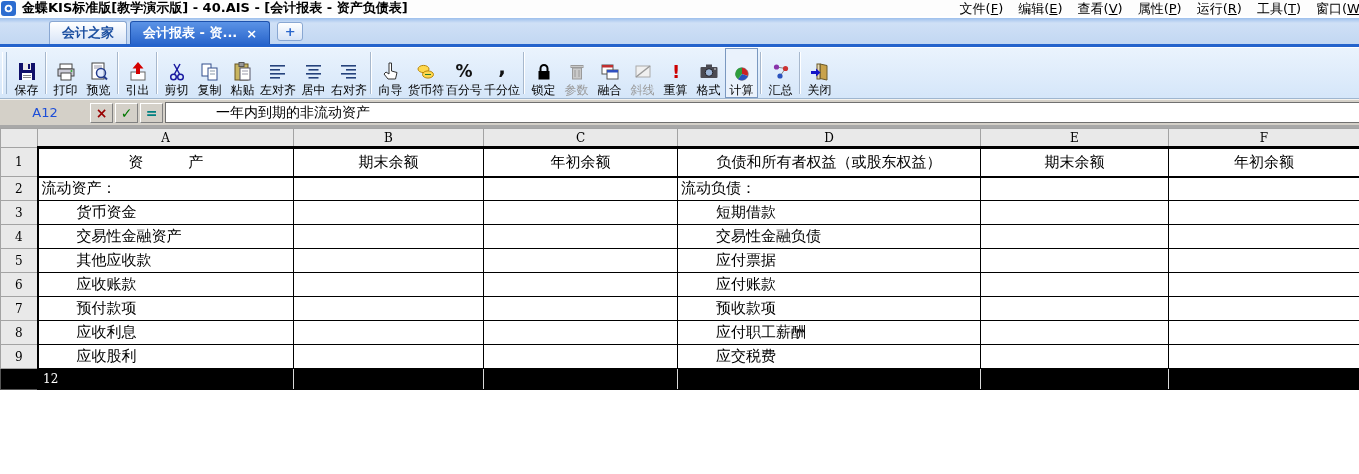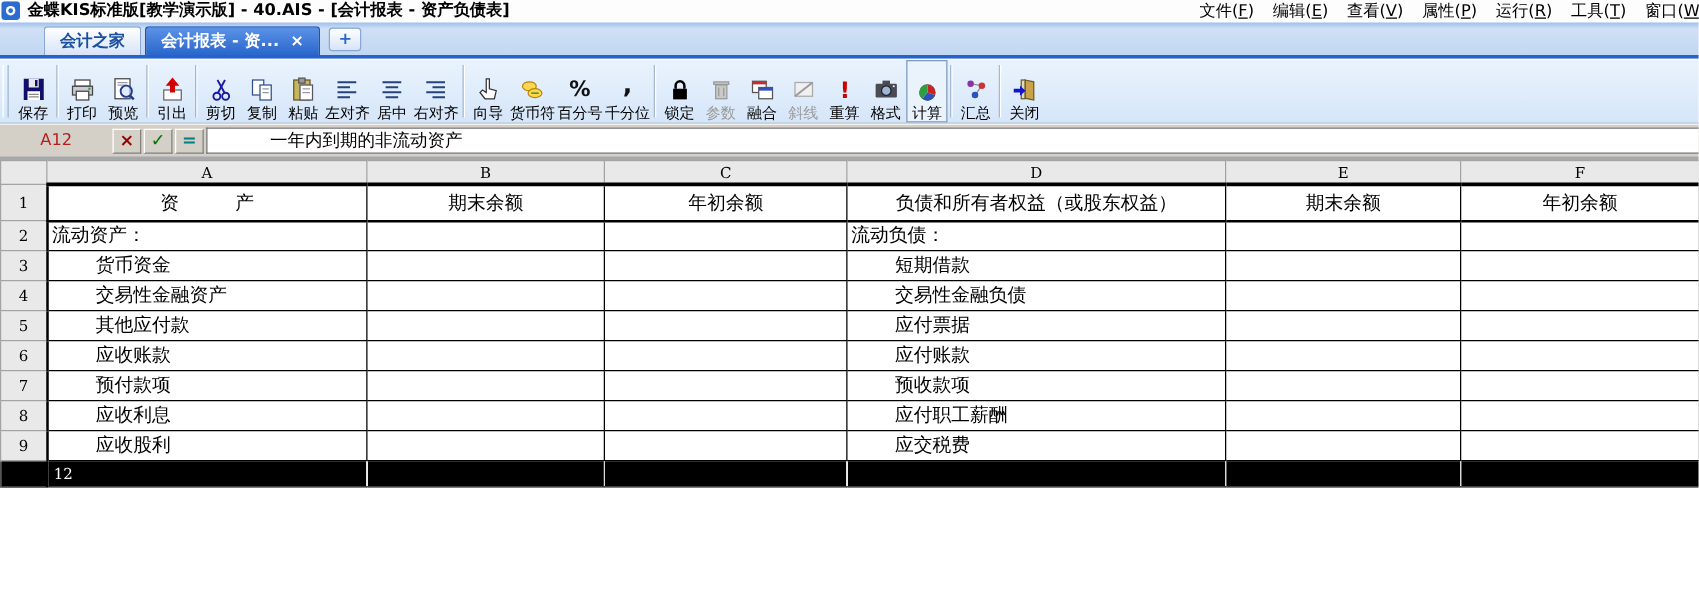--- a/index.html
+++ b/index.html
@@ -12,42 +12,42 @@
   .wtitle{margin-left:6px;font-weight:bold;color:#000;}
   .menubar{position:absolute;right:-6px;top:0;height:18px;display:flex;align-items:center;gap:15px;
            font-size:13px;color:#000;}
   .menu-item{cursor:default;}
   
   .tabstrip{position:absolute;top:18px;left:0;width:1359px;height:26px;
             background:linear-gradient(180deg,#9dbfec 0px,#cfe0f6 5px,#c2d7f2 100%);
             border-bottom:3px solid #2463cc;display:flex;align-items:flex-end;}
   .tab{height:22px;display:flex;align-items:center;padding:0 12px;font-size:13px;font-weight:bold;
        border-radius:3px 3px 0 0;margin-right:3px;}
-  .tab.home{margin-left:35px;background:linear-gradient(#ffffff,#d7e4f7);color:#1c4fa0;
+  .tab.home{margin-left:49px;background:linear-gradient(#ffffff,#d7e4f7);color:#1c4fa0;
             border:1px solid #89a7d2;border-bottom:none;}
   .tab.active{background:linear-gradient(#5b93e6,#2a66cc);color:#fff;border:1px solid #1d52ad;border-bottom:none;}
   .tabclose{margin-left:9px;font-weight:bold;font-size:13px;color:#fff;}
   .addtab{height:17px;width:24px;margin:0 0 3px 4px;background:linear-gradient(#ffffff,#d7e4f7);
           border:1px solid #89a7d2;border-radius:3px;color:#2a66cc;font-weight:bold;font-size:13px;
           display:flex;align-items:center;justify-content:center;}
   
   .toolbar{position:absolute;top:47px;left:0;width:1359px;height:52px;
            background:linear-gradient(#eaf3fd,#d5e6f9);border-top:1px solid #fff;
            border-bottom:1px solid #9fb6cf;display:flex;align-items:stretch;box-sizing:border-box;}
   .grip{width:3px;margin:4px 3px 4px 2px;border-left:1px solid #fff;border-right:1px solid #9fb6cf;}
   .tbtn{display:flex;flex-direction:column;align-items:center;justify-content:flex-end;
         min-width:33px;padding:2px 1px 1px;font-size:12px;line-height:14px;color:#000;box-sizing:border-box;}
   .tbtn svg{display:block;margin-bottom:0;}
   .tbtn.disabled{color:#9a9a9a;}
   .tbtn.pressed{border:1px solid #7a98c0;background:#eaf2fc;padding:16px 0 0;}
   .tsep{width:0;border-left:1px solid #a7b8cd;border-right:1px solid #fff;margin:4px 2px;}
   
   .fbar{position:absolute;top:99px;left:0;width:1359px;height:26px;background:#d4d0c8;
         border-top:1px solid #f4f2ee;display:flex;align-items:center;box-sizing:border-box;}
-  .cellref{width:90px;text-align:center;font-size:13px;color:#b91c1c;}
+  .cellref{width:90px;text-align:center;font-size:13px;color:#1d4ed8;}
   .fbtn{width:23px;height:20px;margin-right:2px;background:#d4d0c8;text-align:center;line-height:18px;
         font-size:14px;font-weight:bold;border:1px solid;border-color:#ffffff #808080 #808080 #ffffff;box-sizing:border-box;}
   .fbtn.cancel{color:#990000;}
   .fbtn.ok{color:#007700;}
   .fbtn.eq{color:#008080;}
   .finput{flex:1;height:21px;background:#fff;border:1px solid #707070;border-right:none;
           font-family:"DejaVu Serif","Liberation Serif",serif;font-size:14px;color:#000;
           padding:0 0 0 50px;margin:0;outline:none;box-sizing:border-box;}
   
   .sheet{position:absolute;top:125px;left:0;width:1359px;height:349px;overflow:hidden;
@@ -378,21 +378,21 @@
         <th>4</th>
         <td class="first indent">交易性金融资产</td>
         <td></td>
         <td></td>
         <td class="indent">交易性金融负债</td>
         <td></td>
         <td></td>
       </tr>
       <tr class="rr">
         <th>5</th>
-        <td class="first indent">其他应付款</td>
+        <td class="first indent">其他应收款</td>
         <td></td>
         <td></td>
         <td class="indent">应付票据</td>
         <td></td>
         <td></td>
       </tr>
       <tr class="rr">
         <th>6</th>
         <td class="first indent">应收账款</td>
         <td></td>

